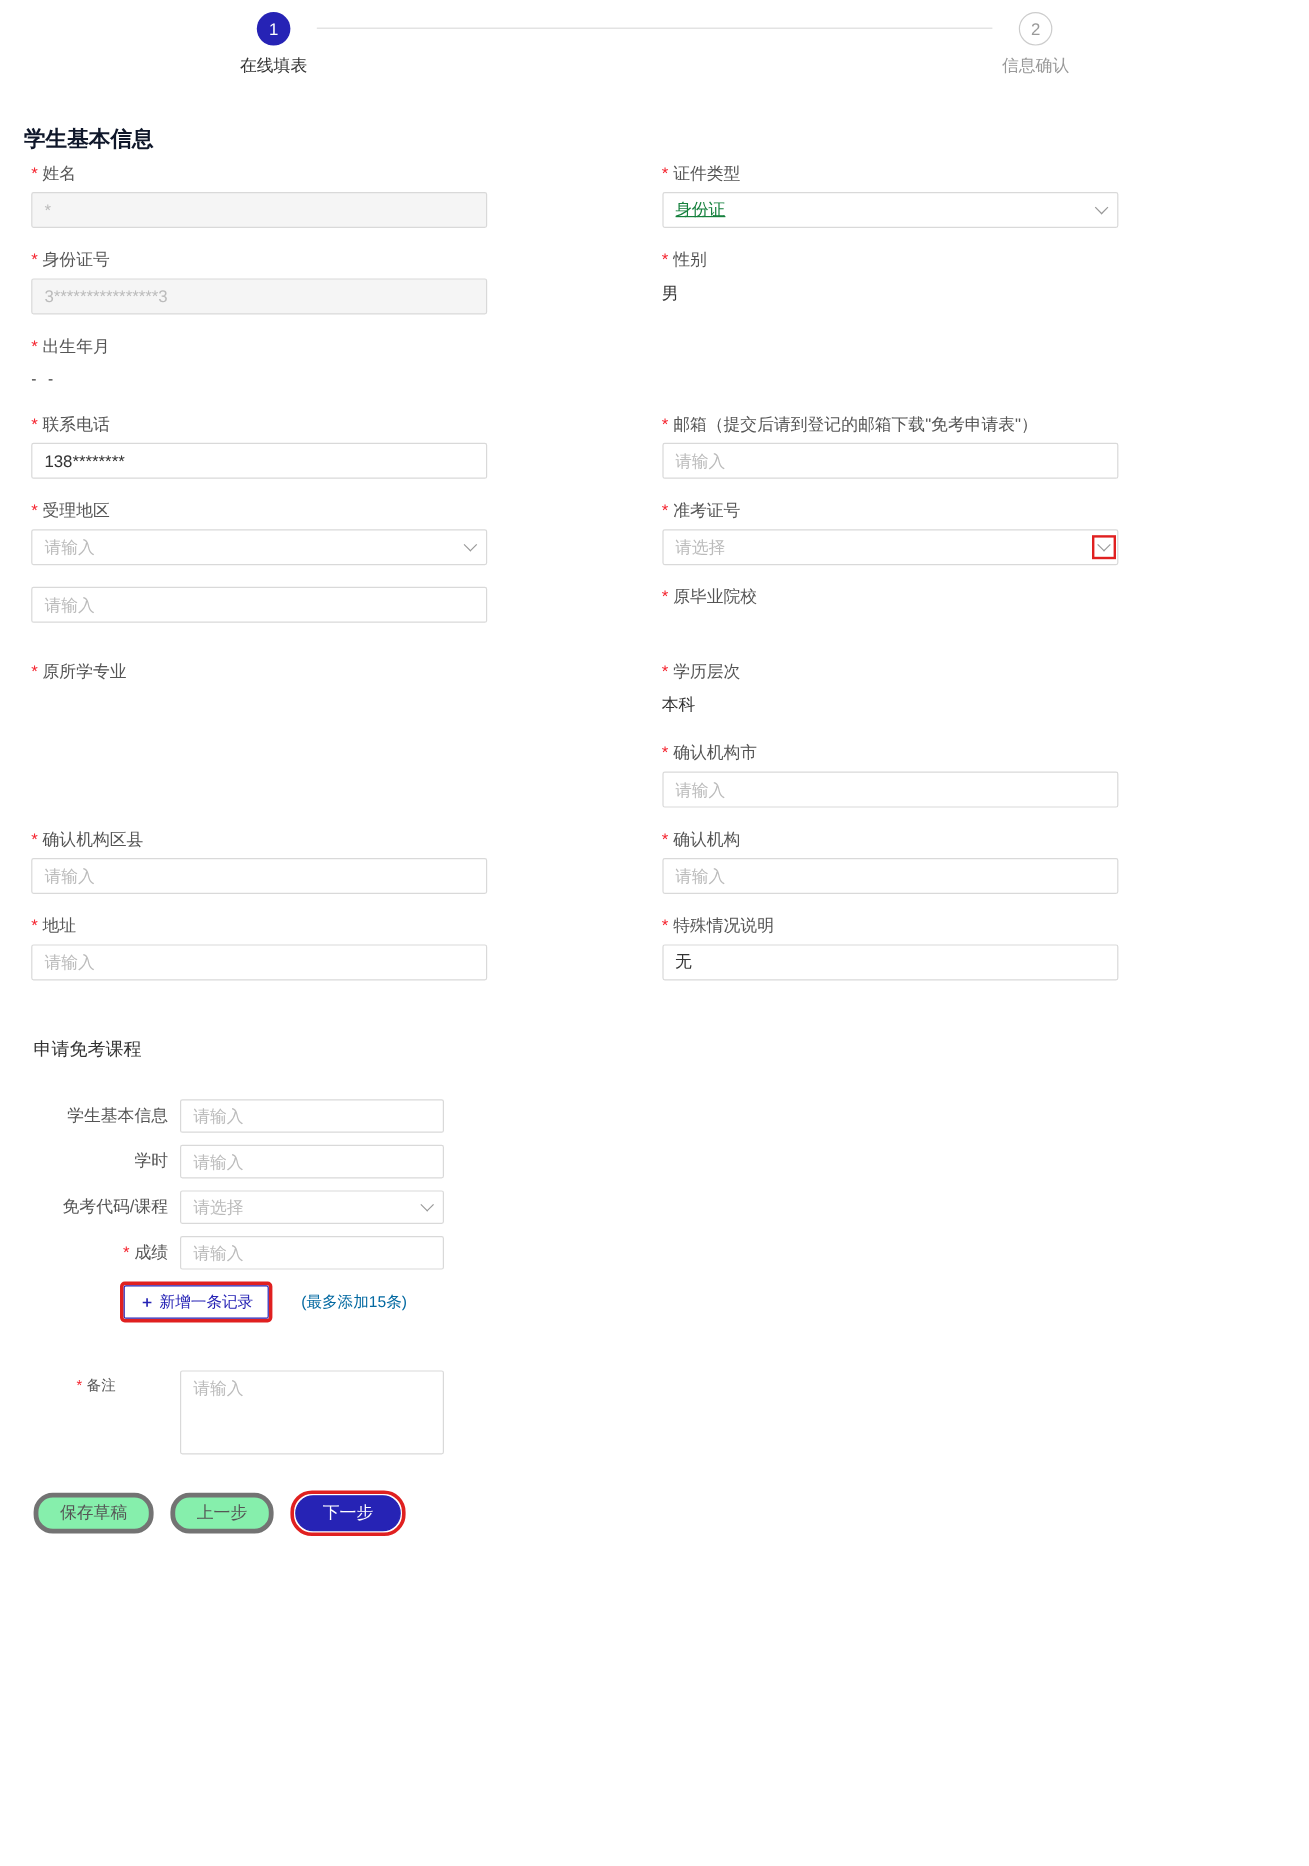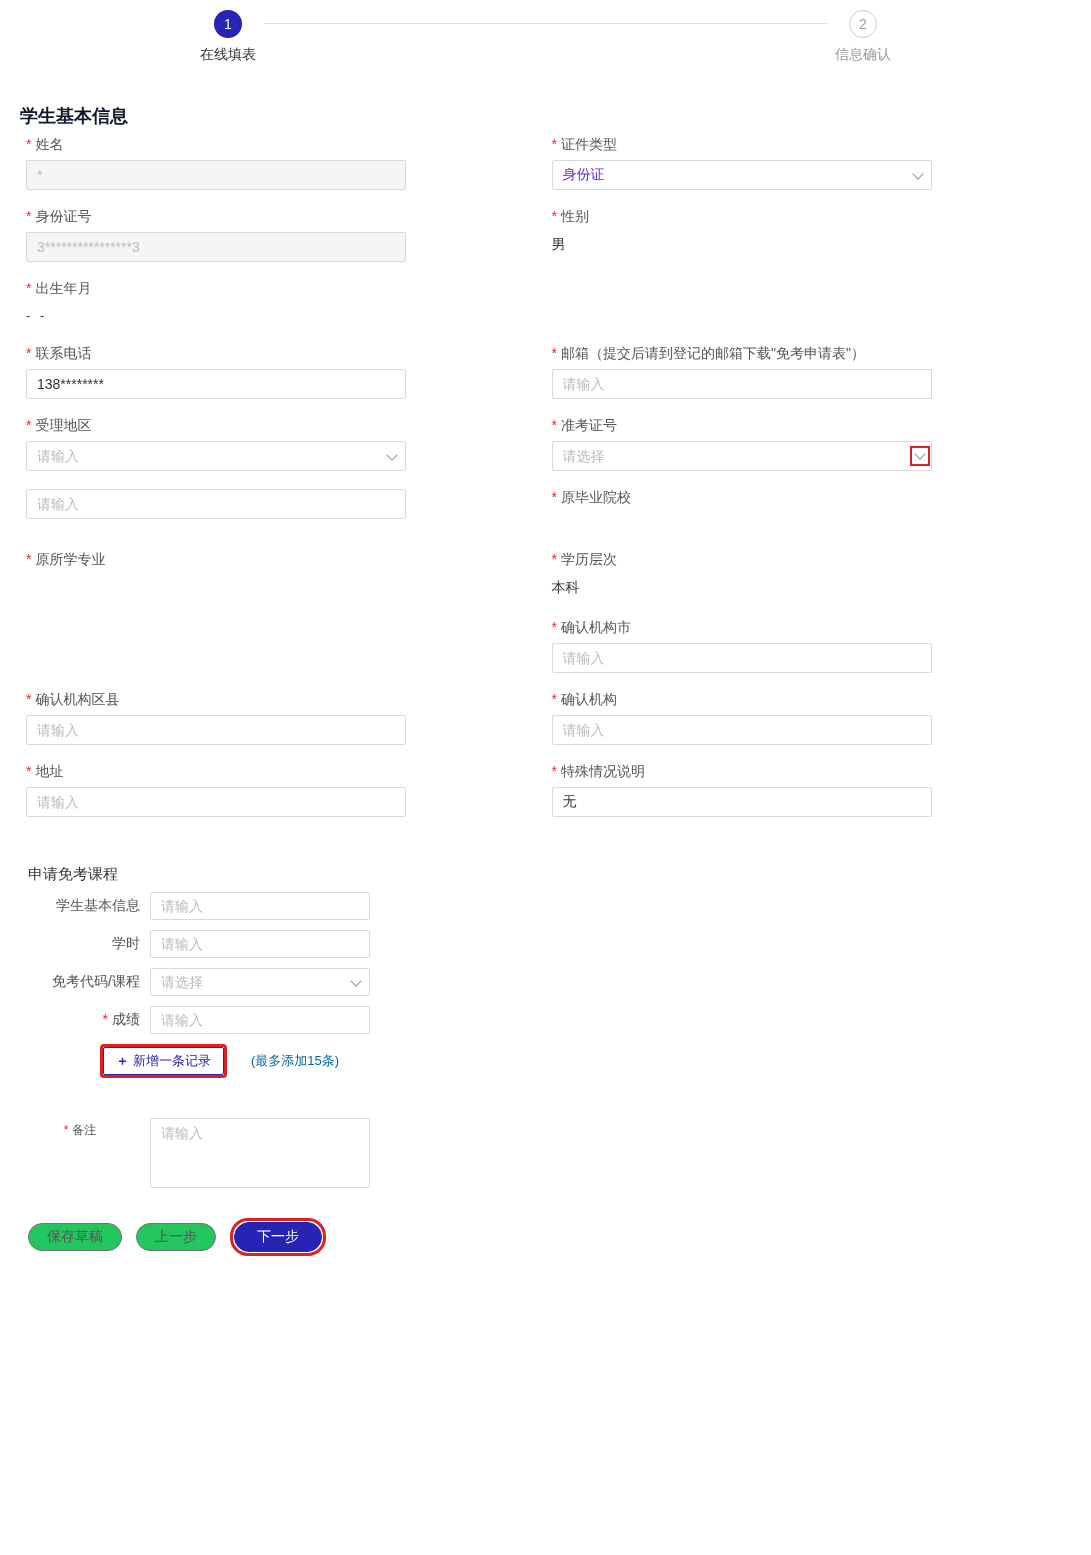--- a/index.html
+++ b/index.html
@@ -15,21 +15,21 @@
       width: 28px; height: 28px; border-radius: 50%;
       display: flex; align-items: center; justify-content: center;
       font-size: 14px;
     }
     .step-circle.active { background: #2623b5; color: #fff; }
     .step-circle.inactive { background: #fff; border: 1px solid #ccc; color: #999; }
     .step-label { margin-top: 8px; font-size: 14px; color: #333; }
     .step-label.inactive { color: #999; }
     .step-line { flex: 1; height: 1px; background: #ddd; margin: 0 8px; position: relative; top: -14px; }
     .section-title { font-size: 18px; color: #0f172a; margin-bottom: 8px; padding-left: 0; }
-    .subsection-title { font-size: 15px; color: #333; margin: 30px 0 8px 0; font-weight: normal; padding-left: 8px; }
+    .subsection-title { font-size: 15px; color: #333; margin: 30px 0 32px 0; font-weight: normal; padding-left: 8px; }
     .form-grid { display: flex; flex-wrap: wrap; }
     .form-item { width: 50%; padding: 0 6px; margin-bottom: 18px; }
     .form-label { font-size: 14px; color: #555; margin-bottom: 6px; display: block; }
     .required::before { content: "*"; color: #f5222d; margin-right: 4px; }
     .form-input, .form-select, .form-textarea {
       width: 100%;
       max-width: 380px;
       border: 1px solid #d9d9d9;
       border-radius: 2px;
       padding: 6px 10px;
@@ -65,26 +65,26 @@
       border: 1px solid #2623b5; color: #2623b5; background: #fff;
       padding: 4px 12px; font-size: 13px; border-radius: 2px; cursor: pointer;
       display: inline-flex; align-items: center;
     }
     .add-record-btn .plus { margin-right: 4px; font-weight: bold; }
     .add-limit { font-size: 13px; color: #0369a1; margin-left: 24px; }
     .remark-row { display: flex; margin-top: 40px; margin-bottom: 30px; }
     .remark-label { width: 130px; text-align: center; font-size: 12px; color: #555; padding-right: 10px; padding-top: 4px; }
     .remark-textarea { width: 220px; height: 70px; border: 1px solid #d9d9d9; border-radius: 2px; padding: 6px 10px; font-size: 14px; resize: none; outline: none; }
     .action-row { display: flex; align-items: center; gap: 14px; padding-left: 8px; }
-    .btn { padding: 4px 18px; font-size: 14px; border-radius: 16px; cursor: pointer; border: 1px solid #737373; background: #22c55e; color: #555; }
+    .btn { padding: 4px 18px; font-size: 14px; border-radius: 16px; cursor: pointer; border: 4px solid #737373; background: #86efac; color: #555; }
     .btn-primary { background: #2623b5; color: #fff; border: 1px solid #2623b5; border-radius: 16px; padding: 5px 22px; }
     ::placeholder { color: #bbb; }
     .date-display { font-size: 13px; color: #333; padding: 4px 0; letter-spacing: 3px; }
     .dob-wrap { max-width: 380px; }
-    .sel-disabled { color: #6d28d9; }
+    .sel-disabled { color: #15803d; text-decoration: underline; }
     .form-item .form-input, .form-item .select-wrapper { max-width: 380px; }
     .textarea-wide { max-width: 430px; }
   </style>
 </head>
 <body>
 
 <div class="container">
 
   <div class="steps">
     <div class="step">

